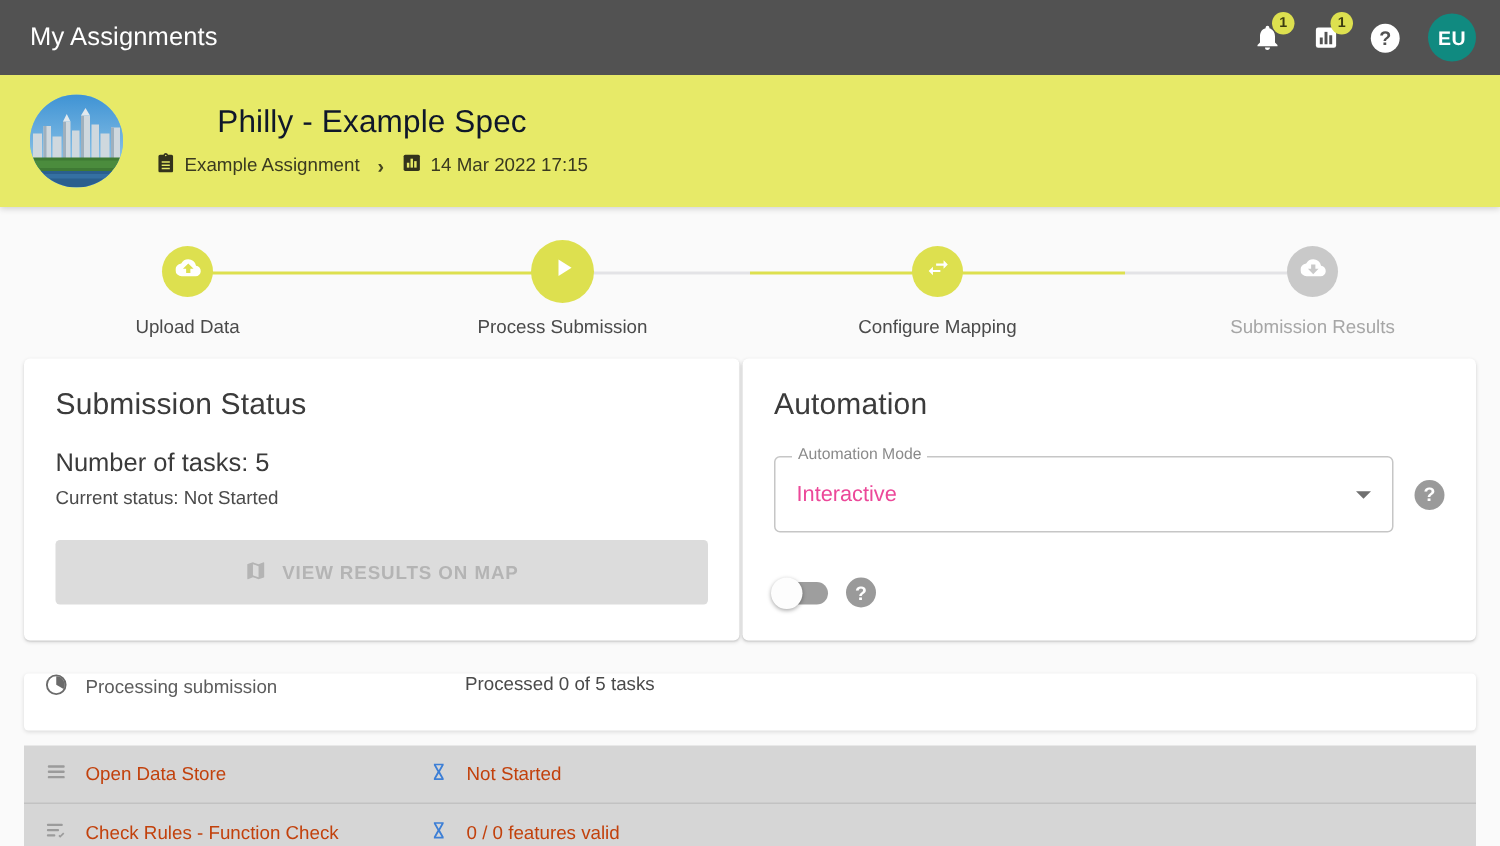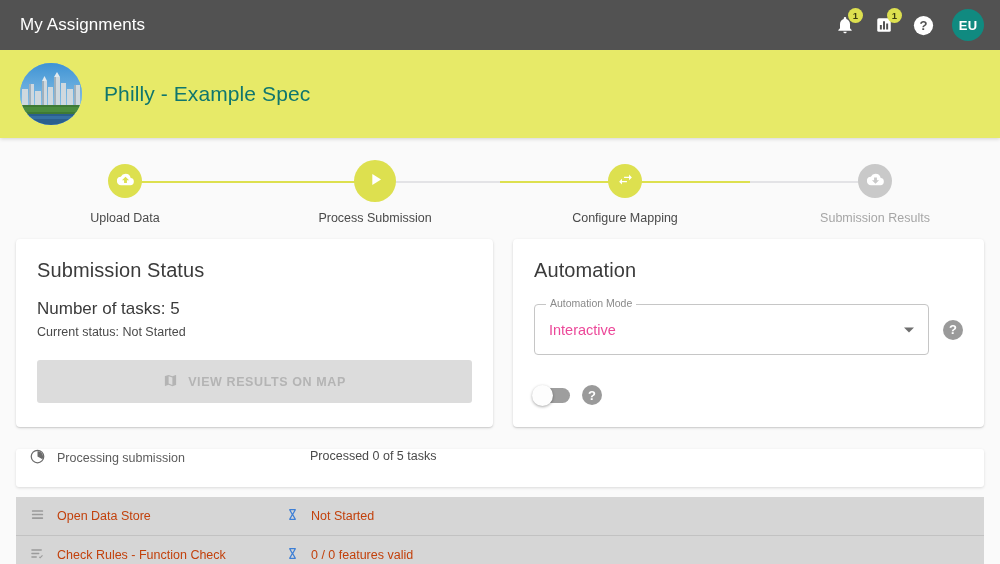--- a/index.html
+++ b/index.html
@@ -83,21 +83,21 @@
     border-radius: 50%;
     overflow: hidden;
     flex: none;
     position: relative;
     background: #6db7e4;
   }
   .skyline { position: absolute; inset: 0; }
   .banner-text { margin-left: 22px; }
   .banner-title {
     font-size: 21px;
-    color: #0f766e;
+    color: #0f172a;
     line-height: 1.15;
     letter-spacing: .1px;
     text-align: center;
   }
   .banner-sub {
     margin-top: 8px;
     display: flex;
     align-items: center;
     font-size: 12.5px;
     color: #3a3a20;
@@ -145,21 +145,21 @@
     z-index: 1;
   }
   .step .line.left  { left: 0;  right: 50%; }
   .step .line.right { left: 50%; right: 0; }
   .line.done { background: #dde04f; }
   .line.todo { background: #e3e3e6; }
 
   
   .cards {
     display: flex;
-    gap: 20px;
+    gap: 2px;
     padding: 4px 16px 0;
     justify-content: flex-end;
   }
   .card {
     background: #fff;
     border-radius: 4px;
     box-shadow: 0 1px 3px rgba(0,0,0,.14), 0 1px 1px rgba(0,0,0,.08);
     padding: 20px 21px 22px;
   }
   .card.left  { width: 477px; }
@@ -378,20 +378,42 @@
       <polygon points="34,14 37,9 40,14" fill="#e2e9ee"></polygon>
       <polygon points="22,18 24.5,13 27,18" fill="#e2e9ee"></polygon>
       <rect x="0" y="42" width="62" height="10" fill="#3f7a34"></rect>
       <rect x="0" y="44" width="62" height="5" fill="#4f9140" opacity=".8"></rect>
       <rect x="0" y="51" width="62" height="11" fill="#2a5f8e"></rect>
       <rect x="0" y="53" width="62" height="3" fill="#3a77ab" opacity=".7"></rect>
     </svg>
   </div>
   <div class="banner-text">
     <div class="banner-title">Philly - Example Spec</div>
+    <div class="banner-sub">
+      <span class="crumb">
+        <span>
+          <svg width="13" height="13" viewBox="0 0 24 24" fill="#33331c">
+            <path d="M19 2h-4.18A3 3 0 0 0 12 0a3 3 0 0 0-2.82 2H5a2 2 0 0 0-2 2v18a2 2 0 0 0 2 2h14a2 2 0 0 0 2-2V4a2 2 0 0 0-2-2zm-7 0a1 1 0 1 1 0 2 1 1 0 0 1 0-2zm5 18H7v-2h10v2zm0-4H7v-2h10v2zm0-4H7v-2h10v2z"></path>
+          </svg>
+        </span>
+        <span>Example Assignment</span>
+      </span>
+      <span class="sep">›</span>
+      <span class="crumb">
+        <span>
+          <svg width="13" height="13" viewBox="0 0 24 24">
+            <rect x="2" y="2" width="20" height="20" rx="2" fill="#33331c"></rect>
+            <rect x="6" y="12" width="3" height="6" fill="#e7ea68"></rect>
+            <rect x="10.5" y="7" width="3" height="11" fill="#e7ea68"></rect>
+            <rect x="15" y="10" width="3" height="8" fill="#e7ea68"></rect>
+          </svg>
+        </span>
+        <span>14 Mar 2022 17:15</span>
+      </span>
+    </div>
   </div>
 </div>
 
 <div class="stepper">
 
   <div class="step">
     <div class="line right done"></div>
     <div class="dot">
       <span>
         <svg width="17" height="17" viewBox="0 0 24 24" fill="#ffffff">

